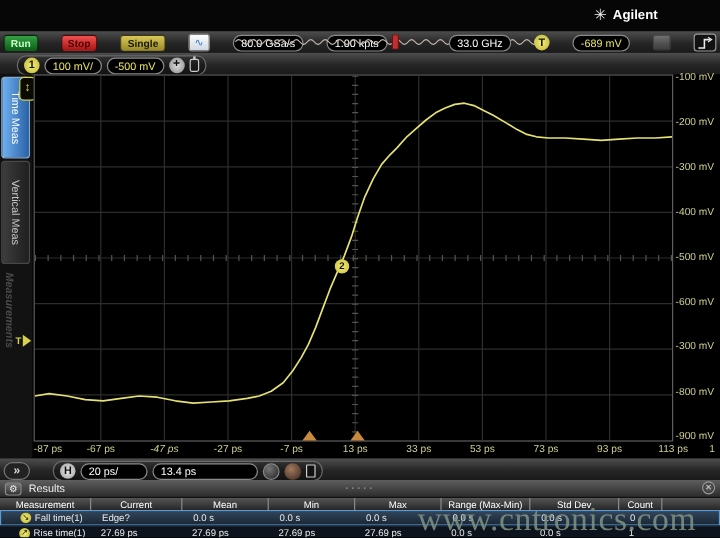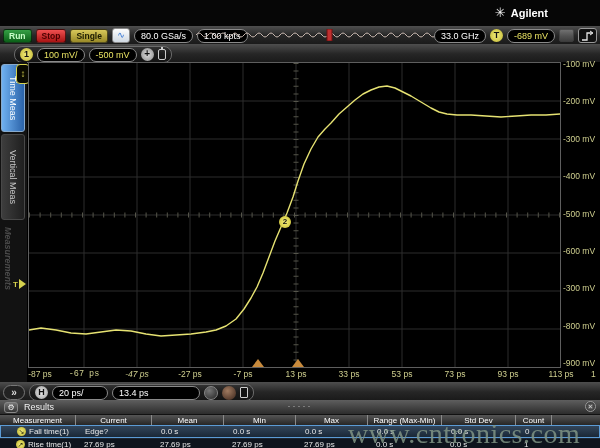--- a/index.html
+++ b/index.html
@@ -11,21 +11,21 @@
   }
   
   .brand-row { position:absolute; left:0; top:0; width:600px; height:26px; background:#060606; }
   .brand { position:absolute; right:52px; top:6px; display:flex; align-items:center; gap:5px; }
   .brand-star { color:#f0f0f0; font-size:13px; line-height:13px; }
   .brand-name { color:#fff; font-size:11px; font-weight:bold; }
   
   .tbar { position:absolute; left:0; width:600px; height:18px;
           background:linear-gradient(#4e4e4e,#262626 55%,#1a1a1a); }
   .tbar1 { top:26px; } .tbar2 { top:44px; } .tbar3 { top:382px; }
-  .cluster { position:absolute; top:2px; display:flex; align-items:center; gap:4px; }
+  .cluster { position:absolute; top:2px; display:flex; align-items:center; gap:19px; }
   .btn { height:14px; padding:0 5px; font-size:8.5px; font-weight:bold; line-height:13px;
          border-radius:3px; border:1px solid rgba(0,0,0,.6); }
   .btn-run    { background:linear-gradient(#35a045,#0b5f18); color:#c8ffc8; }
   .btn-stop   { background:linear-gradient(#f05050,#a81414); color:#4d0000; }
   .btn-single { background:linear-gradient(#d8c85a,#9a8a28); color:#1a1a00; }
   .pill { height:14px; padding:0 6px; background:#000; border:1px solid #8a8a8a;
           border-radius:7px; color:#fff; font-size:9px; line-height:12px; white-space:nowrap; }
   .pill.yellow { color:#e8e262; }
   .badge { width:13px; height:13px; border-radius:50%; background:radial-gradient(#f4ee7c,#bdb330);
            color:#111; font-size:9px; font-weight:bold; line-height:13px; text-align:center; }
@@ -215,21 +215,21 @@
       <div class="ylab" style="top: 74.8px;">-300 mV</div>
       <div class="ylab" style="top: 112.2px;">-400 mV</div>
       <div class="ylab" style="top: 149.6px;">-500 mV</div>
       <div class="ylab" style="top: 187px;">-600 mV</div>
       <div class="ylab" style="top: 224.4px;">-300 mV</div>
       <div class="ylab" style="top: 261.8px;">-800 mV</div>
       <div class="ylab" style="top: 299.2px;">-900 mV</div>
     </div>
   <div class="xlabels">
       <div class="xlab" style="left: 12px;">-87 ps</div>
-      <div class="xlab" style="left: 56px; font-family: Liberation Mono, monospace;">-67 ps</div>
+      <div class="xlab" style="left: 56px;">-67 ps</div>
       <div class="xlab" style="left: 109px; font-style: italic;">-47 ps</div>
       <div class="xlab" style="left: 162px;">-27 ps</div>
       <div class="xlab" style="left: 215px;">-7 ps</div>
       <div class="xlab" style="left: 268px;">13 ps</div>
       <div class="xlab" style="left: 321px;">33 ps</div>
       <div class="xlab" style="left: 374px;">53 ps</div>
       <div class="xlab" style="left: 427px;">73 ps</div>
       <div class="xlab" style="left: 480px;">93 ps</div>
       <div class="xlab" style="left: 533px;">113 ps</div>
     </div>

